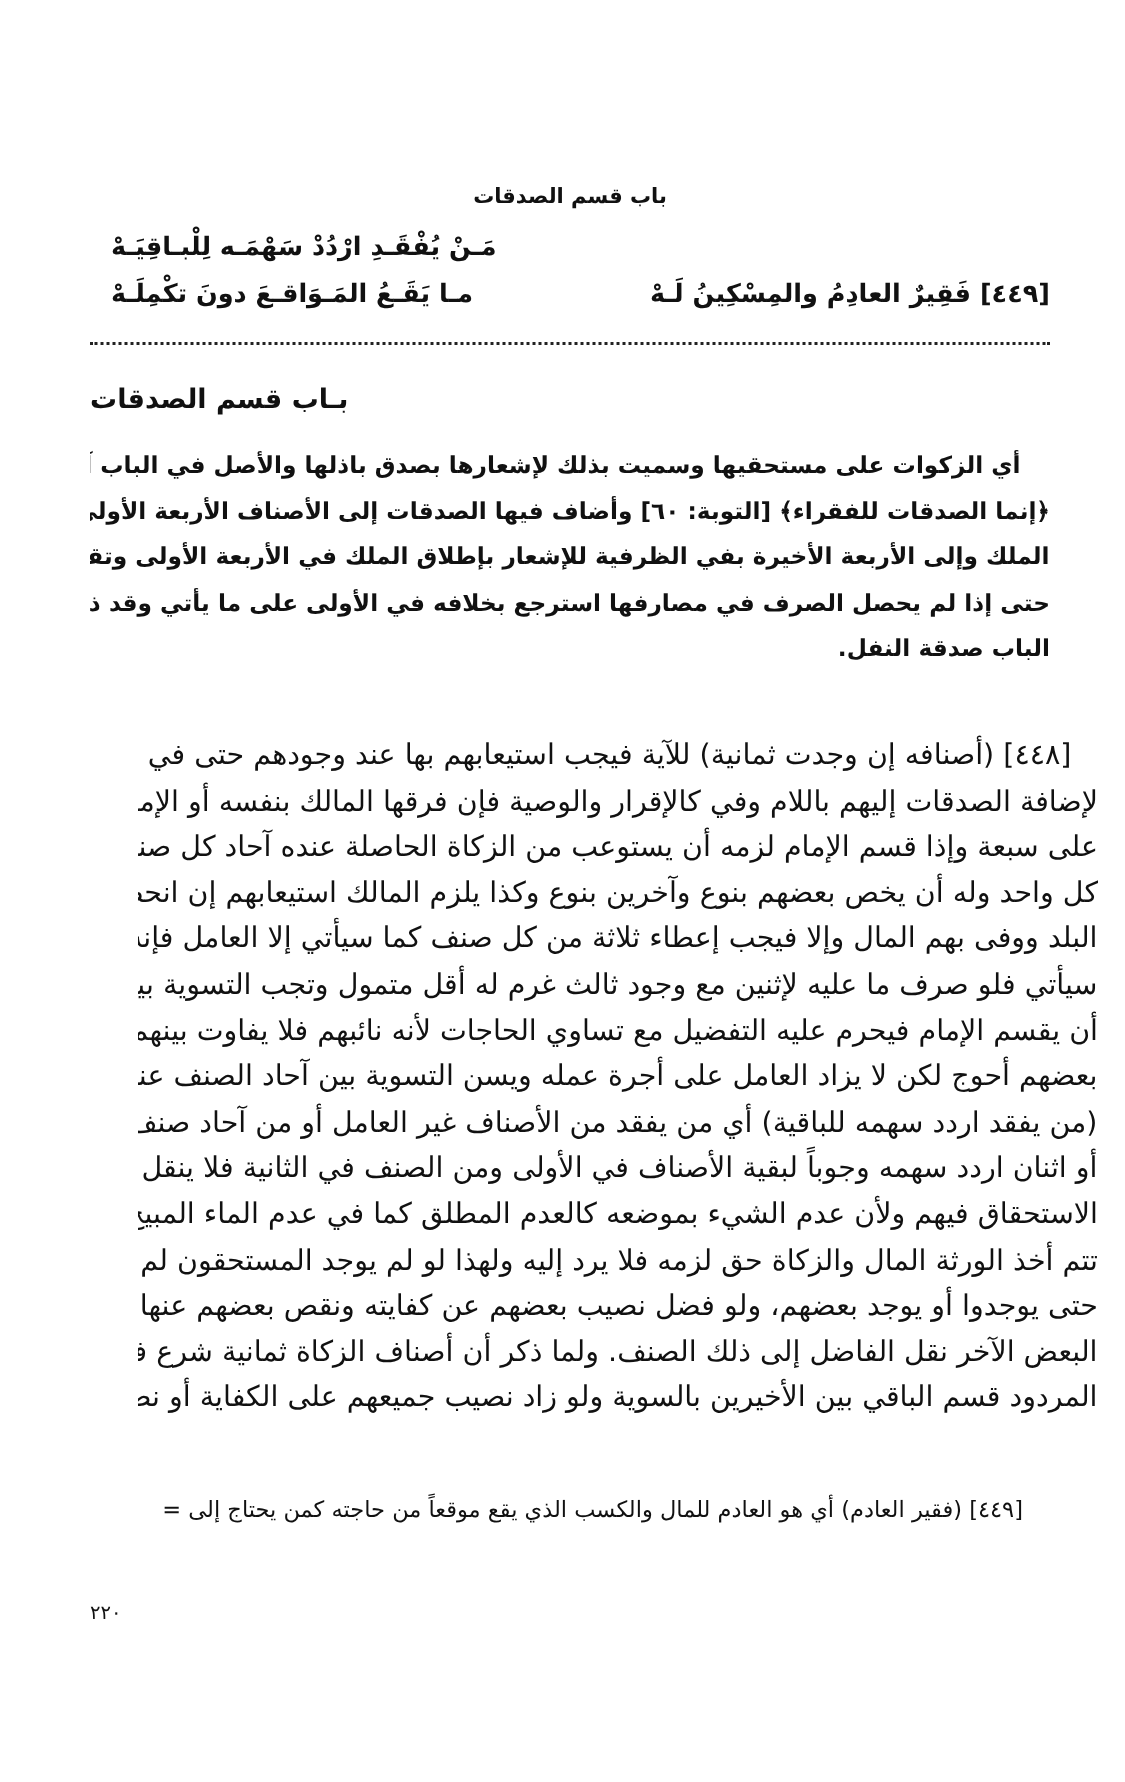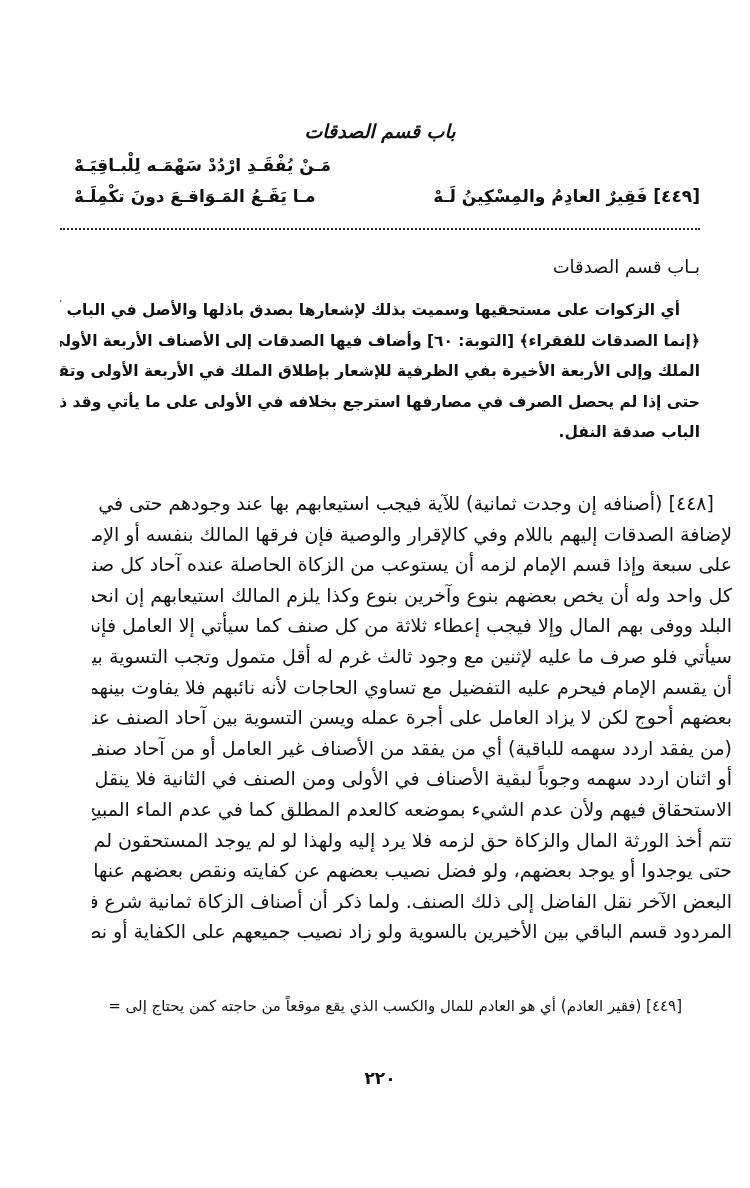--- a/index.html
+++ b/index.html
@@ -21,24 +21,23 @@
       top: 0;
       width: 640px;
       direction: rtl;
     }
     .chapter-title {
       position: absolute;
       top: 118px;
       left: 0;
       width: 640px;
       text-align: center;
-      font-size: 19px;
+      font-size: 14px;
       font-weight: bold;
       line-height: 26px;
-      font-style: italic;
     }
     .verse-line {
       position: absolute;
       left: 0;
       width: 640px;
       height: 30px;
       font-size: 17px;
       font-weight: bold;
       line-height: 30px;
       white-space: nowrap;
@@ -60,23 +59,23 @@
       top: 228px;
       left: 0;
       width: 640px;
       border-top: 2px dotted #222;
     }
     .section-title {
       position: absolute;
       top: 254px;
       left: 0;
       width: 640px;
-      text-align: right;
+      text-align: left;
       font-size: 18px;
-      font-weight: normal;
+      font-weight: bold;
       line-height: 26px;
     }
     .para {
       position: absolute;
       left: 0;
       width: 640px;
       font-size: 15.5px;
       line-height: 30.5px;
       text-align: justify;
       text-align-last: right;
@@ -95,23 +94,23 @@
     .para-intro .line.first { padding-right: 20px; }
     .para-448 { top: 488px; font-size: 19px; line-height: 30.6px; margin-left: 32px; }
     .para-448 .line.first { padding-right: 18px; }
     .para-449 { top: 991px; font-size: 15px; line-height: 30px; }
     .para-449 .line.first { padding-right: 18px; }
     .page-number {
       position: absolute;
       top: 1068px;
       left: 0;
       width: 640px;
-      text-align: center;
-      font-size: 17px;
-      font-weight: bold;
+      text-align: left;
+      font-size: 13px;
+      font-weight: normal;
     }
   </style>
 </head>
 <body>
 
 <div class="page">
 
   <div class="chapter-title">باب قسم الصدقات</div>
 
   <div class="verse-line verse-1">

